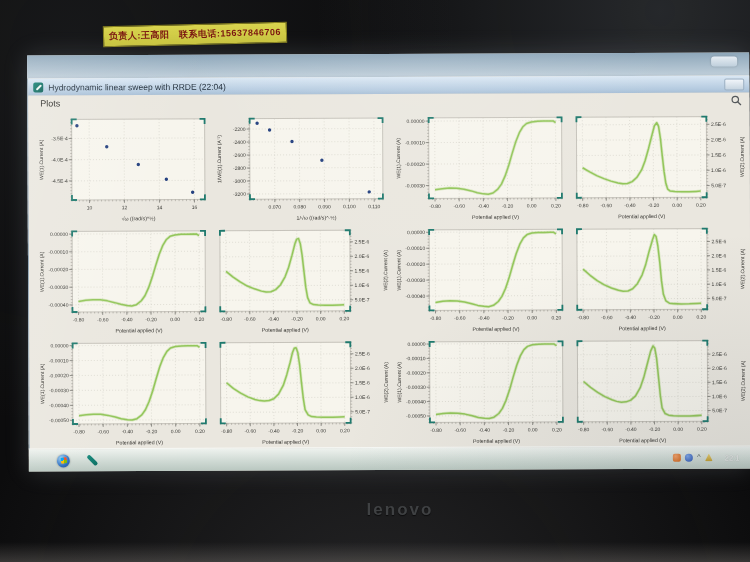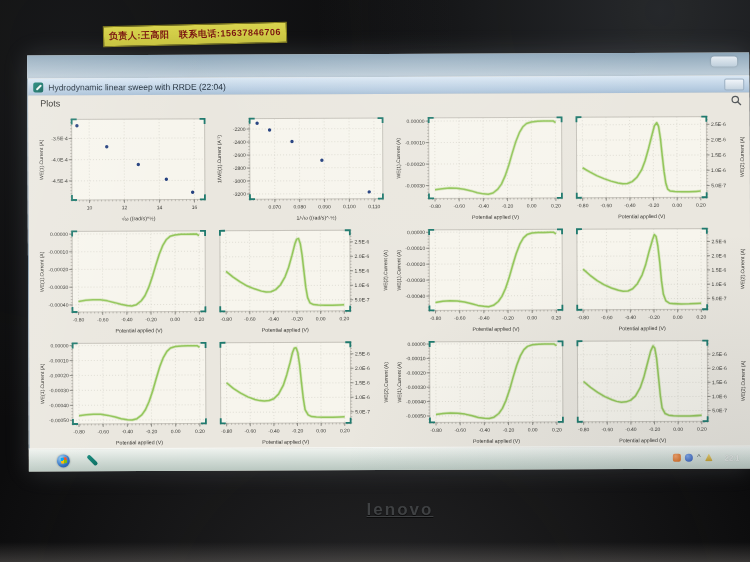--- a/index.html
+++ b/index.html
@@ -58,21 +58,21 @@
   .tray-warn{background:linear-gradient(#ead27a,#c09b2c);clip-path:polygon(50% 0,100% 100%,0 100%);}
   .taskbar-clock{color:#fdfdfd;font-size:7.5px;line-height:1.2;width:26px;overflow:hidden;
     white-space:nowrap;margin-left:8px;text-shadow:0 0 1px rgba(0,0,0,.4);}
   .screen-glare{position:absolute;inset:0;pointer-events:none;
     background:
      linear-gradient(103deg, rgba(255,255,255,.14), rgba(255,255,255,0) 22%),
      radial-gradient(ellipse at 55% -8%, rgba(255,255,255,.10), transparent 45%),
      radial-gradient(ellipse at 100% 100%, rgba(60,70,80,.12), transparent 40%);}
   .lenovo{position:absolute;left:330px;top:500px;width:140px;text-align:center;
     font-size:17px;font-weight:bold;letter-spacing:2px;color:#3f4143;
-    text-shadow:0 1px 1px rgba(0,0,0,.6);text-decoration:underline;}
+    text-shadow:0 1px 1px rgba(0,0,0,.6);}
   .desk-edge{position:absolute;left:0;right:0;bottom:0;height:20px;
     background:linear-gradient(rgba(120,118,115,.0),rgba(135,130,125,.35));}
 </style>
 </head>
 <body>
 
 <div class="bezel-sticker">负责人:王高阳　联系电话:15637846706</div>
 
 <div class="screen">
   <div class="screen-top">

